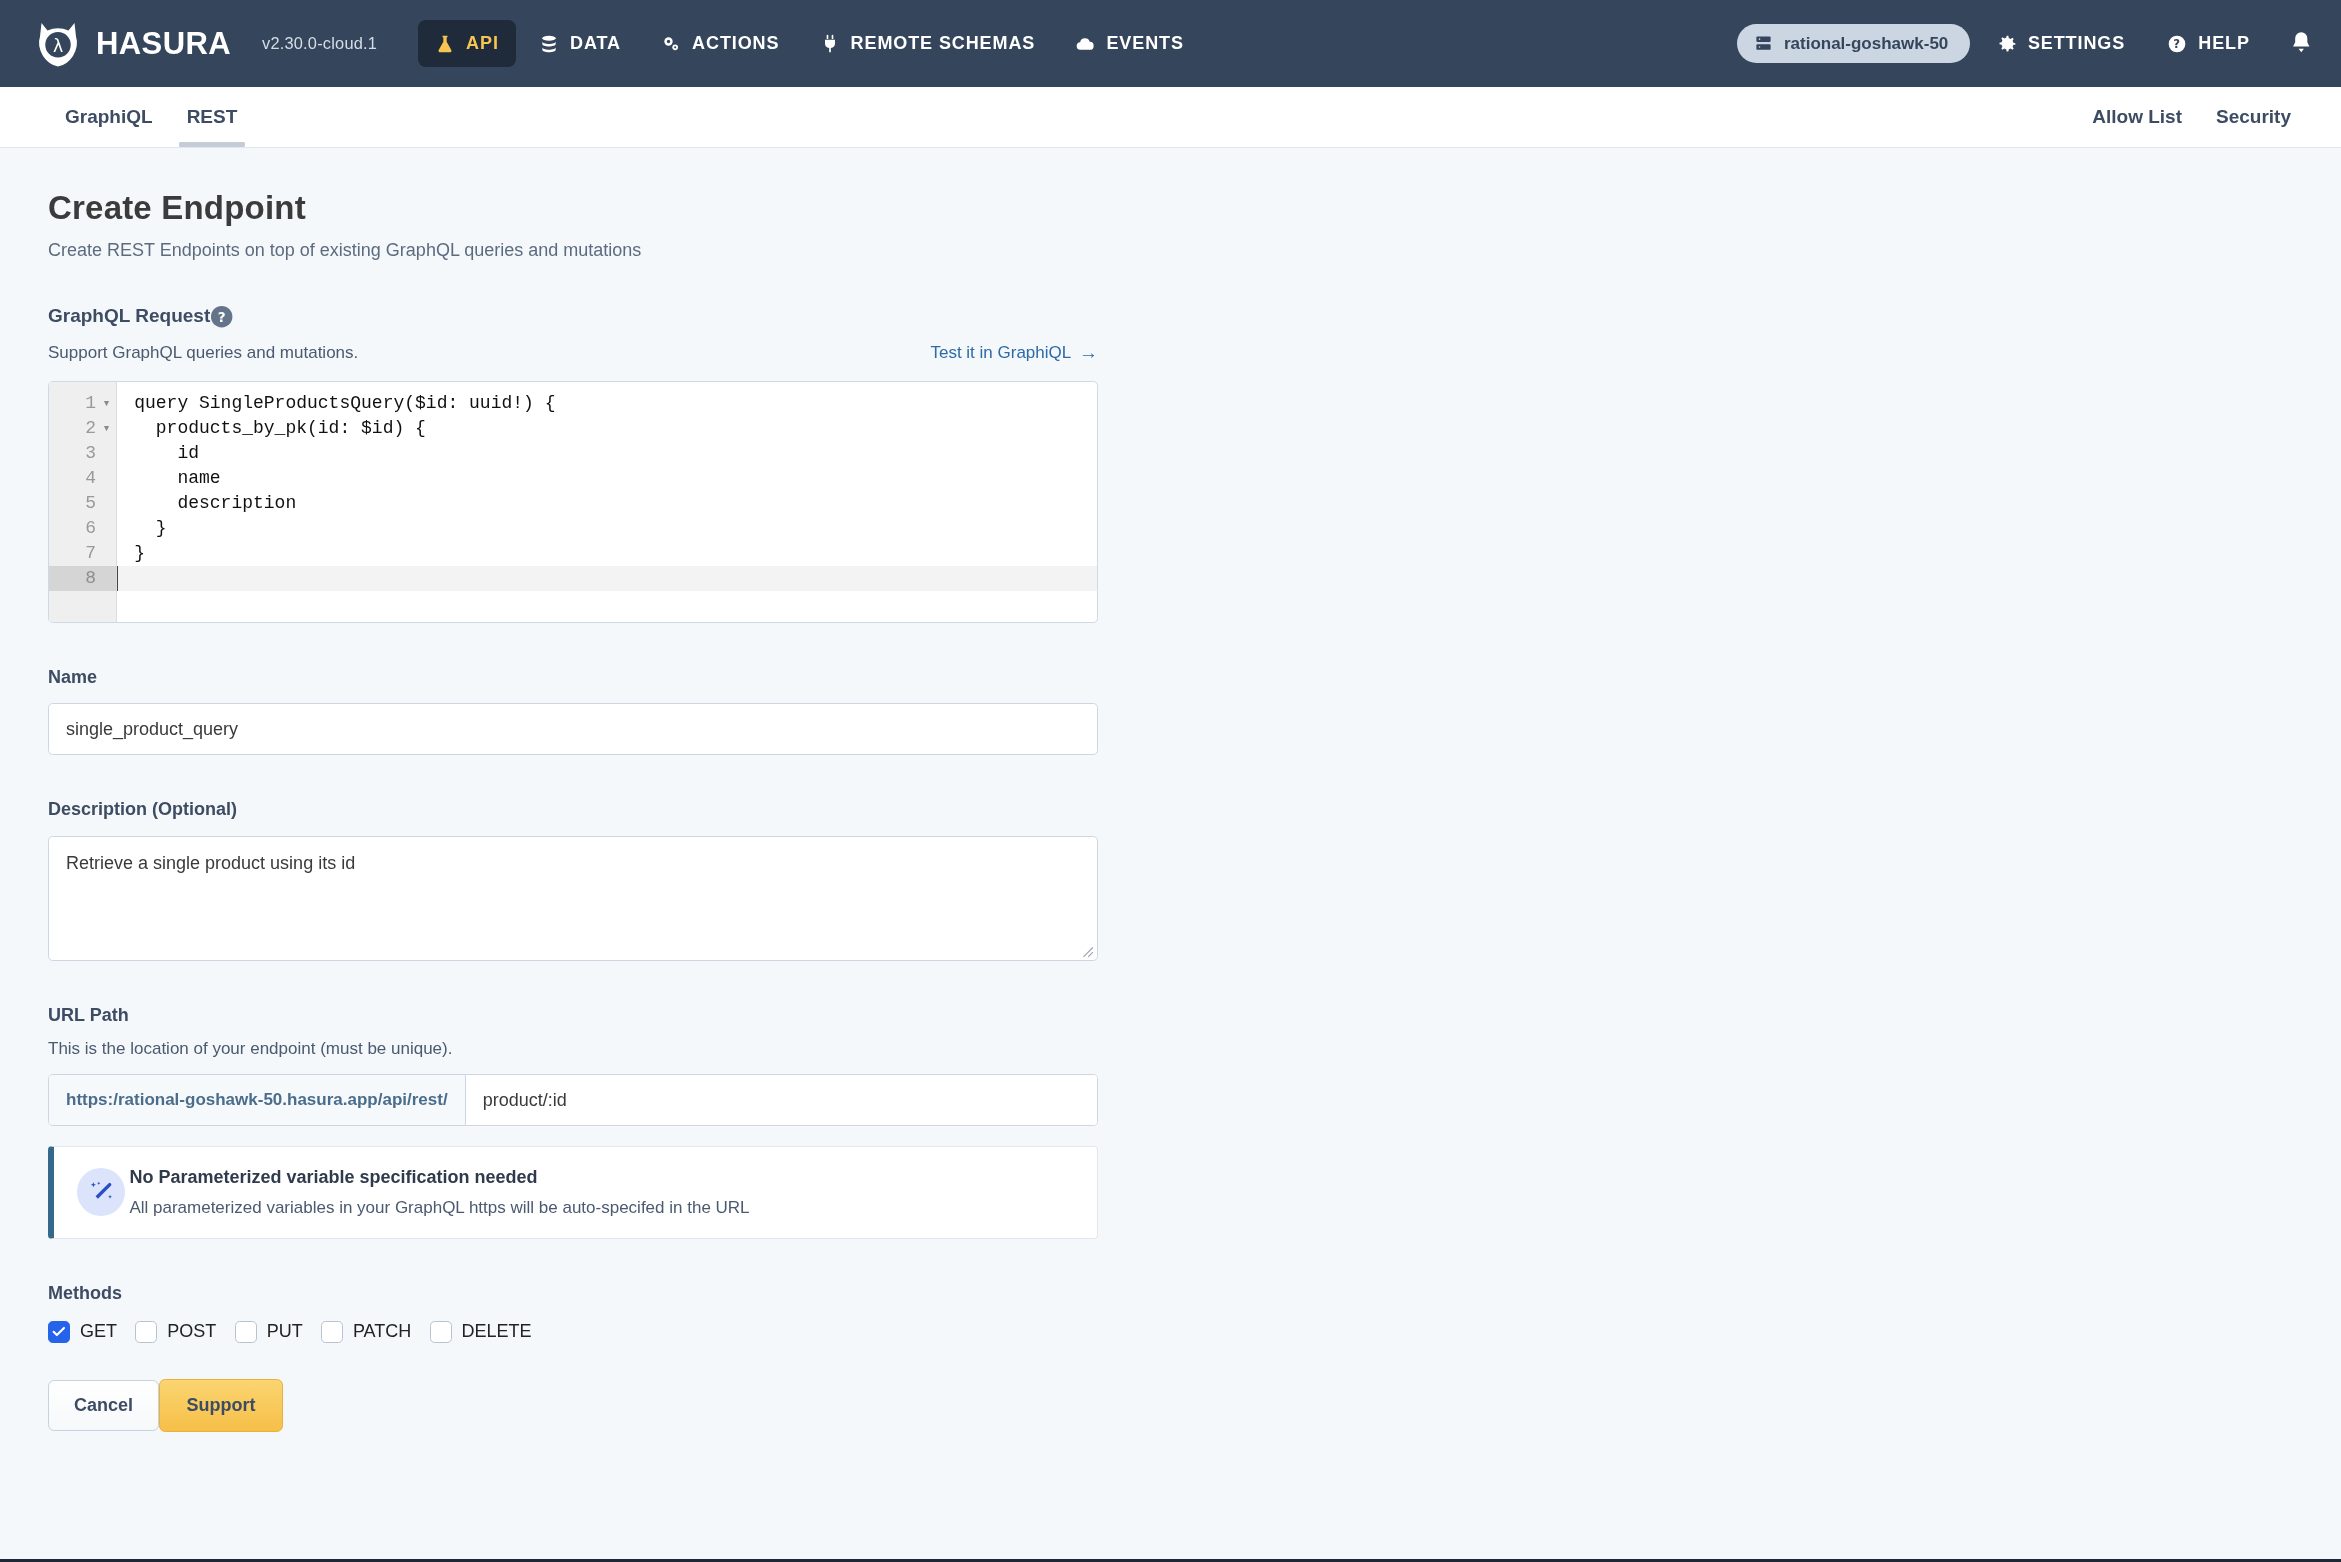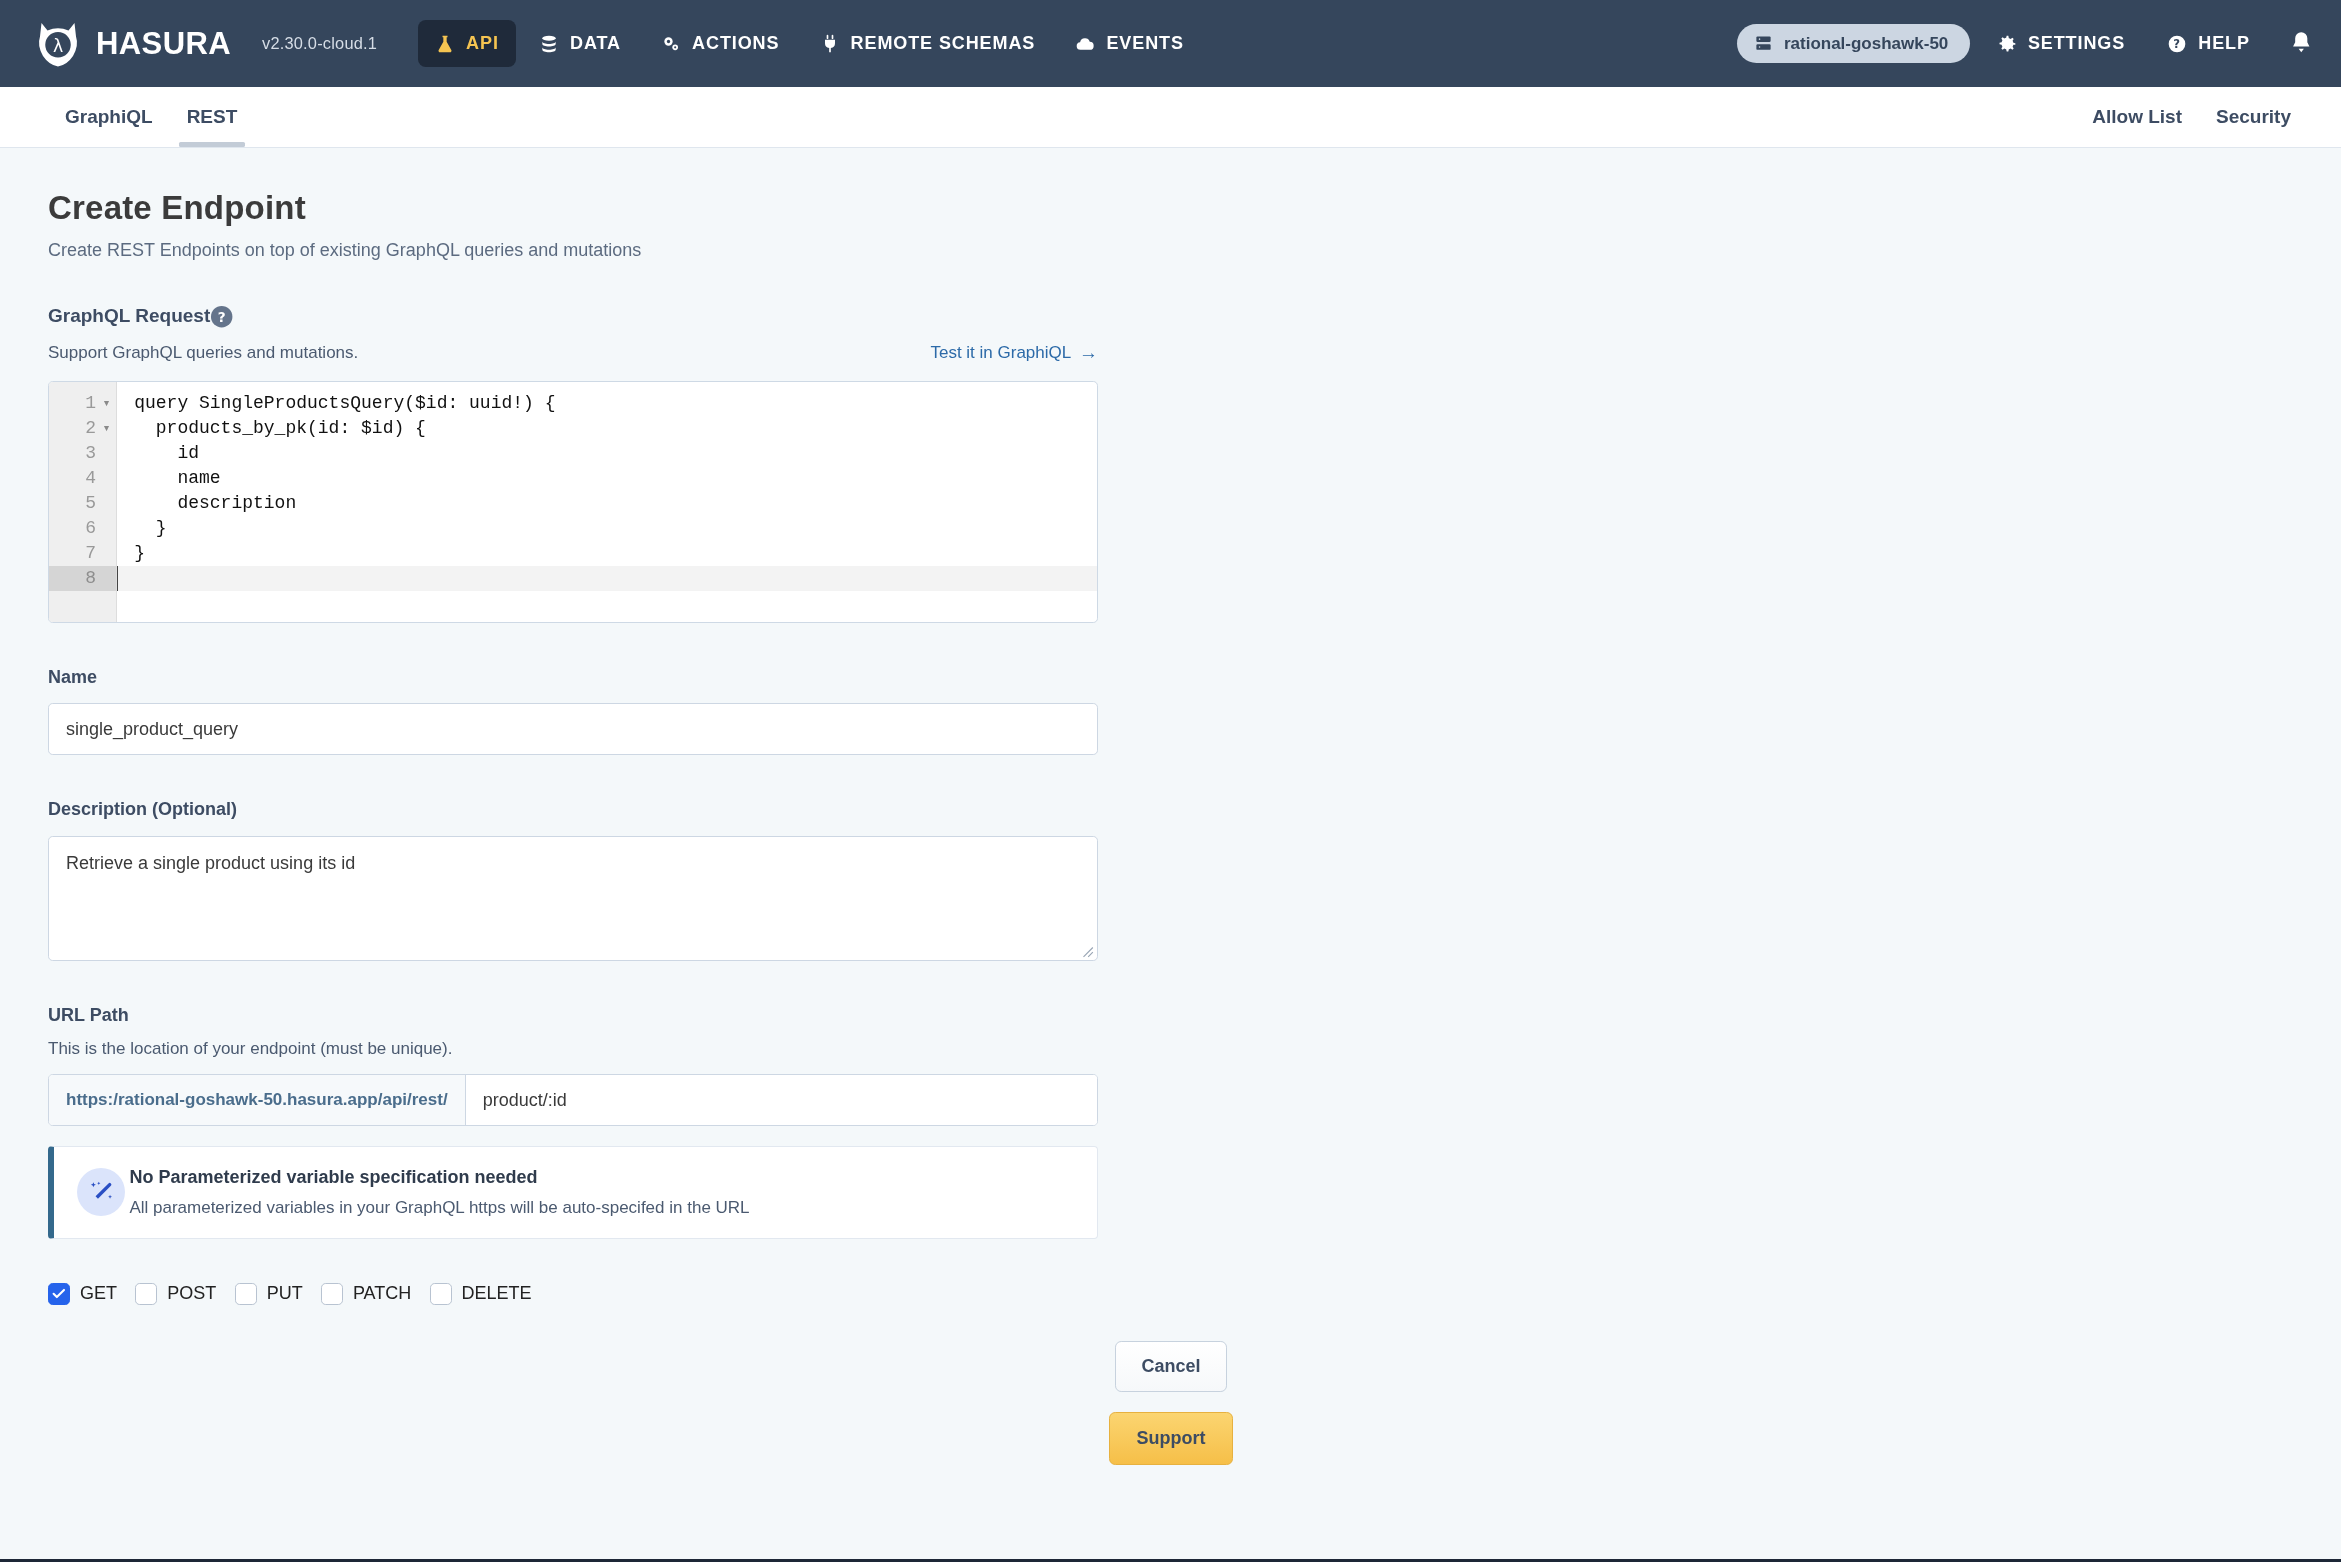--- a/index.html
+++ b/index.html
@@ -240,21 +240,21 @@
     border: 1.6px solid #b8c3d1; border-radius: 4.7px;
     background: #fff;
     display: flex; align-items: center; justify-content: center;
   }
   .cb.checked { background: #2563eb; border-color: #2563eb; }
   .cb svg { width: 15.6px; height: 15.6px; display: none; }
   .cb.checked svg { display: block; }
   .method-label { font-size: 18px; color: #222; }
 
   
-  .actions { margin-top: 36px; display: flex; align-items: center; gap: 20px; padding-bottom: 47px; flex-direction: column; }
+  .actions { margin-top: 36px; display: flex; align-items: center; padding-bottom: 47px; }
   .btn {
     border-radius: 6.2px; font-size: 18px; font-weight: 700;
     cursor: pointer; font-family: "Liberation Sans", sans-serif;
   }
   .btn-cancel {
     background: linear-gradient(#ffffff, #f6f8fa);
     border: 0.8px solid #c7d2de;
     color: #3d4c63;
     padding: 14px 25px;
   }
@@ -464,20 +464,21 @@
         </svg>
       </span>
       <div>
         <div class="notice-title">No Parameterized variable specification needed</div>
         <div class="notice-body">All parameterized variables in your GraphQL https will be auto-specifed in the URL</div>
       </div>
     </div>
   </div>
 
   <div class="section">
+    <div class="field-label">Methods</div>
     <div class="methods-row" id="methods-row">
         <label class="method">
           <span class="cb checked">
             <svg viewBox="0 0 24 24">
               <path d="M20 6 9 17l-5-5" stroke="#fff" stroke-width="3.2" fill="none" stroke-linecap="round" stroke-linejoin="round"></path>
             </svg>
           </span>
           <span class="method-label">GET</span>
         </label>
         <label class="method">

